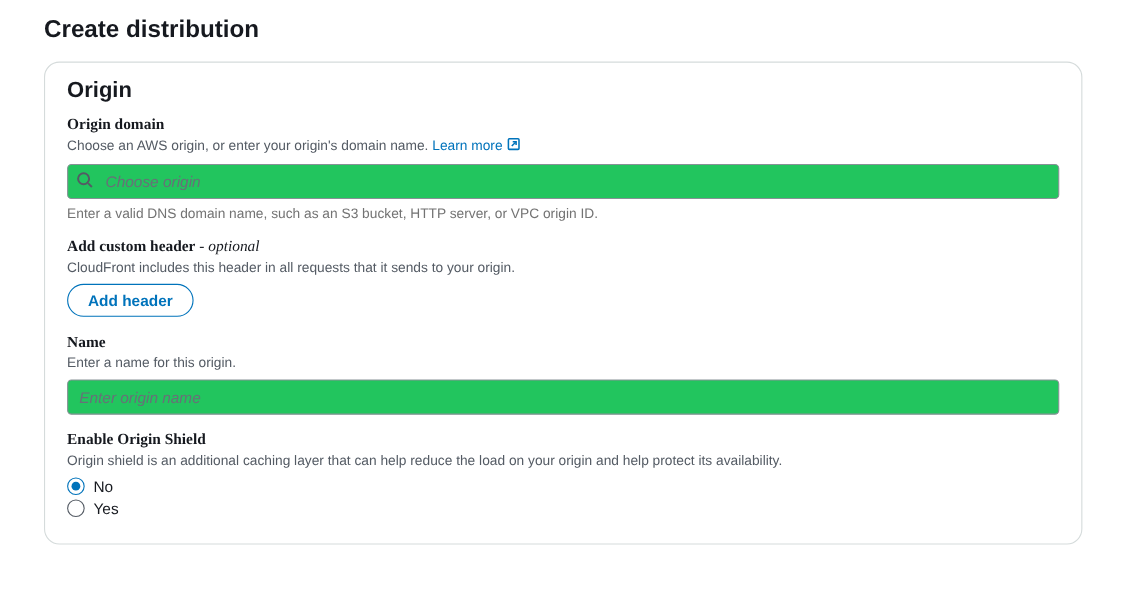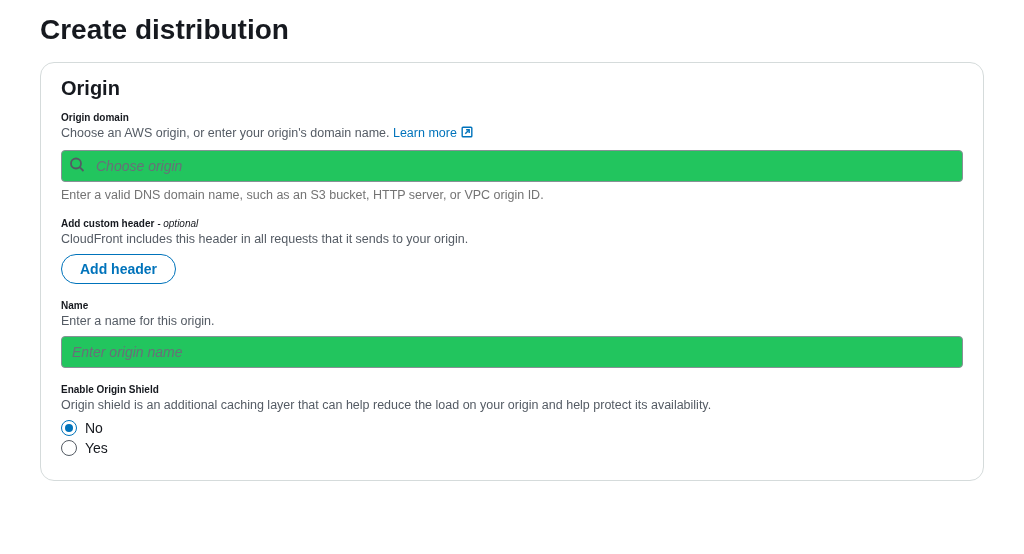--- a/index.html
+++ b/index.html
@@ -8,40 +8,41 @@
     font-family: "Amazon Ember", "Helvetica Neue", Arial, sans-serif;
     font-size: 14px;
     color: #16191f;
     background: #fff;
     width: 1024px;
   }
   .page {
     padding: 8px 40px 20px 40px;
   }
   h1.page-title {
-    font-size: 28px;
+    font-size: 22px;
     font-weight: 700;
     margin: 6px 0 16px 0;
   }
   .panel {
     border: 1px solid #d5dbdb;
     border-radius: 14px;
     padding: 14px 20px 20px 20px;
   }
   h2.panel-title {
     font-size: 20px;
     font-weight: 700;
     margin: 0 0 12px 0;
   }
   .field { margin-bottom: 16px; }
   .field-label {
     font-weight: 700;
-    font-size: 10px;
+    font-size: 14px;
     display: block;
     margin-bottom: 2px;
+    font-family: Liberation Serif, serif;
   }
   .optional-suffix {
     font-weight: 400;
     font-style: italic;
   }
   .field-desc {
     font-size: 12.5px;
     color: #545b64;
     margin: 0 0 6px 0;
     line-height: 1.35;

